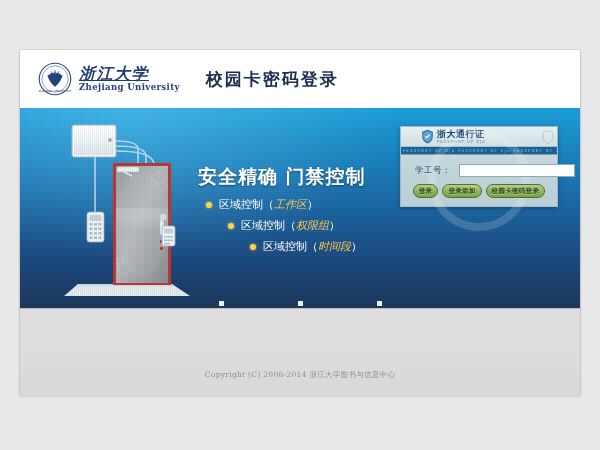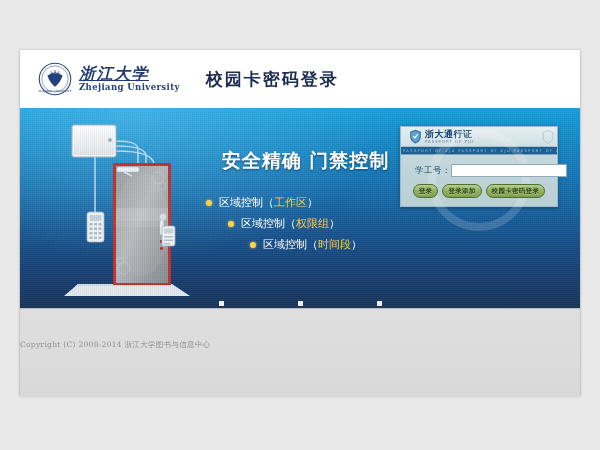--- a/index.html
+++ b/index.html
@@ -50,68 +50,68 @@
     content:"";position:absolute;inset:0;pointer-events:none;
     background-image:
       repeating-linear-gradient(0deg, rgba(255,255,255,.045) 0 1px, rgba(0,0,0,0) 1px 2px),
       repeating-linear-gradient(90deg, rgba(0,0,0,.05) 0 1px, rgba(0,0,0,0) 1px 2px);
   }
 
   
   .illus{position:absolute;left:30px;top:8px;width:150px;height:190px;}
 
   
-  .slogan-wrap{position:absolute;left:178px;top:40px;width:215px;text-align:center;z-index:4;}
+  .slogan-wrap{position:absolute;left:178px;top:56px;width:215px;z-index:4;}
   .slogan{
     font-size:19px;font-weight:bold;color:#ffffff;letter-spacing:1px;
     text-shadow:0 1px 2px rgba(0,20,50,.55);white-space:nowrap;
   }
-  .bullets{margin-top:21px;}
+  .bullets{margin-top:7px;}
   .bullet-row{display:flex;align-items:center;font-size:11px;color:#ffffff;margin-bottom:6px;white-space:nowrap;}
   .b1{padding-left:8px;}
   .b2{padding-left:30px;}
   .b3{padding-left:52px;}
   .dot{
     width:6px;height:6px;border-radius:50%;background:#ffd24a;
     margin-right:7px;flex:0 0 6px;box-shadow:0 0 3px rgba(255,210,74,.8);
   }
-  .amber{color:#ffc94b;}
+  .amber{color:#ffc94b;font-style:italic;}
 
   
   .login{
     position:absolute;right:22px;top:18px;width:156px;z-index:5;
     border:1px solid #9fb9cc;
     background:linear-gradient(180deg,#cfe0e4 0%,#c3d7dc 38%,#b9cfd3 100%);
     box-shadow:0 1px 4px rgba(0,0,0,.3);
   }
   .login-top{
     height:20px;position:relative;
     background:linear-gradient(180deg,#e6eff1 0%,#cfe0e3 100%);
     border-bottom:1px solid #a9c2cd;
-    display:flex;align-items:center;padding:0 8px;box-sizing:border-box;
+    display:flex;align-items:center;padding:0 20px;box-sizing:border-box;
   }
   .shield{width:13px;height:15px;flex:0 0 13px;}
   .lt-text{margin-left:3px;line-height:1;}
   .lt-cn{font-size:9px;font-weight:bold;color:#16406e;letter-spacing:.5px;}
   .lt-en{font-size:4px;color:#5f7f98;letter-spacing:.9px;margin-top:1px;}
   .shield-r{position:absolute;right:3px;top:3px;width:12px;height:14px;opacity:.55;}
   .passport-strip{
     height:8px;background:#1c5f93;overflow:hidden;
     display:flex;align-items:center;
     font-size:3.6px;color:#9fc8e2;letter-spacing:1.4px;white-space:nowrap;
     padding-left:2px;box-sizing:border-box;border-bottom:1px solid #7fa3b5;
   }
   .login-body{position:relative;padding:9px 8px 8px 8px;}
   .login-body:before{
     content:"";position:absolute;left:50%;top:50%;width:86px;height:86px;
     transform:translate(-50%,-50%);border-radius:50%;
     border:8px solid rgba(255,255,255,.30);opacity:.55;
   }
   .frow{display:flex;align-items:center;margin-bottom:6px;position:relative;z-index:2;}
-  .flabel{font-size:8.5px;color:#113a5c;width:42px;flex:0 0 42px;text-align:right;padding-right:0;letter-spacing:.5px;}
+  .flabel{font-size:8.5px;color:#113a5c;width:42px;flex:0 0 42px;text-align:right;padding-right:8px;letter-spacing:.5px;}
   .finput{
     flex:1;height:13px;background:#ffffff;border:1px solid #8fa9b8;
     box-sizing:border-box;font-size:8px;color:#333;padding:0 2px;outline:none;
   }
   .btn-row{display:flex;justify-content:center;gap:4px;margin-top:7px;position:relative;z-index:2;}
   .btn{
     background:linear-gradient(180deg,#b6cf8f 0%,#90b05f 55%,#7ea04d 100%);
     border:1px solid #4f7030;border-radius:7px;
     color:#2c4312;font-size:6.5px;font-weight:bold;letter-spacing:.3px;
     padding:2.5px 5px;cursor:pointer;white-space:nowrap;line-height:1;
@@ -123,21 +123,21 @@
     position:absolute;left:0;right:0;bottom:2px;display:flex;justify-content:center;
     gap:74px;z-index:6;
   }
   .cdot{width:5px;height:5px;background:#ffffff;opacity:.92;}
 
   
   .footer{
     position:relative;height:87px;
     background:linear-gradient(180deg,#dedede 0%,#dcdcdc 55%,#d8d8d8 100%);
     border-top:1px solid #b9b9b9;
-    display:flex;flex-direction:column;align-items:flex-start;justify-content:center;
+    display:flex;flex-direction:row;align-items:flex-end;justify-content:center;
   }
   .copy{
     font-size:7.5px;color:#8e8e8e;letter-spacing:.3px;margin-bottom:16px;
     font-family:"DejaVu Serif","Liberation Serif",serif;
   }
   .best{
     font-size:9px;color:#555555;font-weight:bold;letter-spacing:.3px;
     font-family:"DejaVu Serif","Liberation Serif",serif;
   }
 </style>

